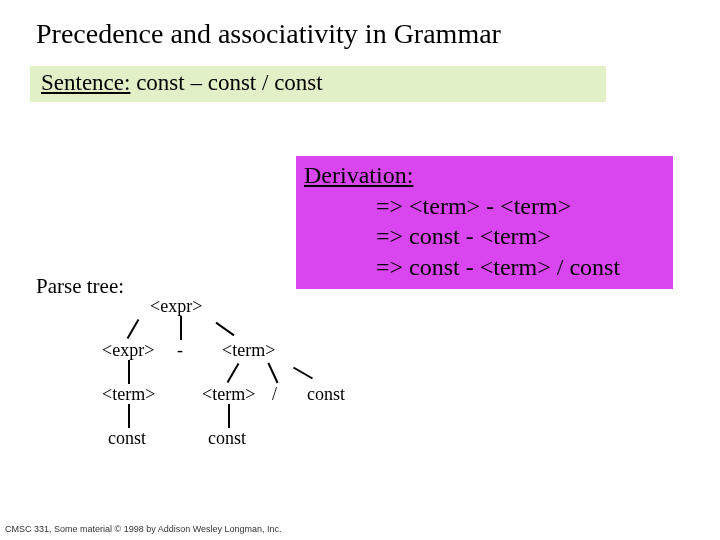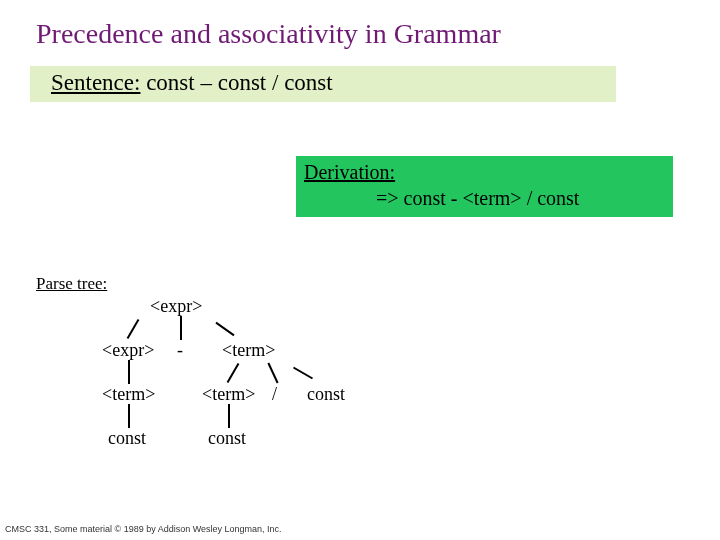--- a/index.html
+++ b/index.html
@@ -8,55 +8,54 @@
     width: 720px;
     height: 540px;
     font-family: "Times New Roman", Times, serif;
     background: #fff;
     position: relative;
     overflow: hidden;
   }
   .title {
     font-size: 28px;
     padding: 18px 20px 12px 36px;
-    color: #701a75;
+    color: #000000;
   }
   .sentence-box {
     margin: 4px 0 0 30px;
     width: 558px;
     background: #e1f0c6;
     border: 1px solid #e1f0c6;
-    padding: 3px 6px 5px 20px;
+    padding: 3px 6px 5px 10px;
     font-size: 23px;
   }
   .sentence-label {
     text-decoration: underline;
   }
   .derivation-box {
     position: absolute;
     top: 156px;
     left: 296px;
     width: 363px;
-    background: #22c55e;
+    background: #d946ef;
     padding: 4px 6px 6px 8px;
-    font-size: 20px;
+    font-size: 24px;
     line-height: 1.28;
   }
   .derivation-title {
     text-decoration: underline;
   }
   .deriv-indent {
     padding-left: 72px;
   }
   .parse-label {
     position: absolute;
     top: 274px;
     left: 36px;
-    font-size: 17px;
-    text-decoration: underline;
+    font-size: 21px;
   }
   .parse-tree {
     position: absolute;
     top: 296px;
     left: 102px;
     width: 330px;
     height: 200px;
     font-size: 18px;
     font-family: Liberation Serif, serif;
   }
@@ -81,20 +80,22 @@
 <body>
 
 <div class="title">Precedence and associativity in Grammar</div>
 
 <div class="sentence-box">
   <span class="sentence-label">Sentence:</span><span> const – const / const</span>
 </div>
 
 <div class="derivation-box">
   <div><span class="derivation-title">Derivation:</span></div>
+  <div class="deriv-indent">=&gt; &lt;term&gt; - &lt;term&gt;</div>
+  <div class="deriv-indent">=&gt; const - &lt;term&gt;</div>
   <div class="deriv-indent">=&gt; const - &lt;term&gt; / const</div>
 </div>
 
 <div class="parse-label">Parse tree:</div>
 
 <div class="parse-tree">
 
   <div class="node" style="left:48px; top:0px;">&lt;expr&gt;</div>
 
   <div class="edge" style="left:30px; top:22px; width:2px; height:22px; transform:rotate(30deg);"></div>
@@ -116,13 +117,13 @@
   <div class="node" style="left:170px; top:88px;">/</div>
   <div class="node" style="left:205px; top:88px;">const</div>
 
   <div class="edge" style="left:26px; top:108px; width:2px; height:24px;"></div>
   <div class="edge" style="left:126px; top:108px; width:2px; height:24px;"></div>
 
   <div class="node" style="left:6px; top:132px;">const</div>
   <div class="node" style="left:106px; top:132px;">const</div>
 </div>
 
-<div class="footer">CMSC 331, Some material © 1989 by Addison Wesley Longman, Inc.</div>
+<div class="footer">CMSC 331, Some material © 1998 by Addison Wesley Longman, Inc.</div>
 
 </body></html>

